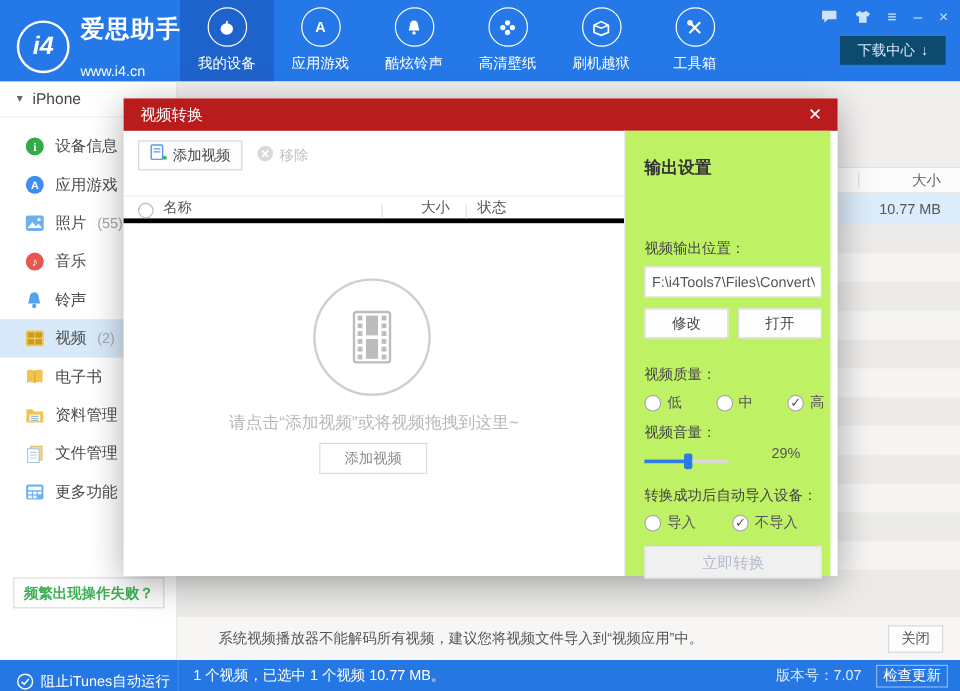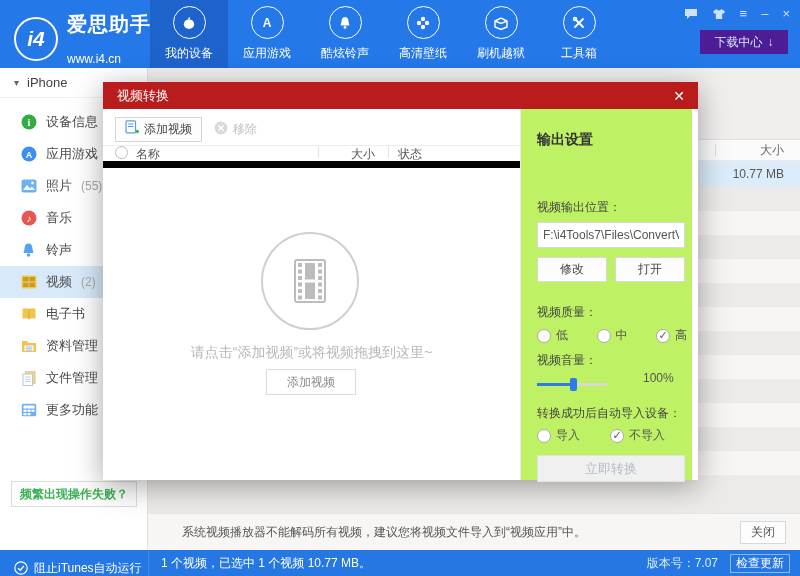--- a/index.html
+++ b/index.html
@@ -15,21 +15,21 @@
   .logo-text { margin-left:9px; color:#fff; }
   .logo-name { font-size:20px; font-weight:bold; letter-spacing:1px; }
   .logo-url { font-size:12px; margin-top:14px; }
   .nav { position:absolute; left:150px; top:0; height:68px; display:flex; }
   .nav-tab { width:78px; height:68px; display:flex; flex-direction:column; align-items:center; justify-content:center; cursor:pointer; }
   .nav-tab.active { background:#1e63cc; }
   .nav-ic { width:33px; height:33px; border:1.5px solid #fff; border-radius:50%; display:flex; align-items:center; justify-content:center; }
   .nav-label { color:#fff; font-size:12px; margin-top:6px; }
   .winctrl { position:absolute; right:10px; top:6px; display:flex; gap:14px; align-items:center; }
   .winctrl .wc { color:#cfe2fb; font-size:13px; line-height:16px; cursor:pointer; display:flex; align-items:center; }
-  .dl-btn { position:absolute; right:12px; top:30px; width:88px; height:24px; background:#4c1d95;
+  .dl-btn { position:absolute; right:12px; top:30px; width:88px; height:24px; background:#0c4a6e;
     color:#d6e7fc; font-size:12px; display:flex; align-items:center; justify-content:center; gap:5px; cursor:pointer; }
 
   
   .sidebar { position:absolute; left:0; top:68px; width:148px; height:482px; background:#fff; border-right:1px solid #e2e1df; }
   .dev-row { height:30px; display:flex; align-items:center; padding-left:14px; color:#444; font-size:13px; gap:8px; border-bottom:1px solid #f0f0f0; }
   .dev-caret { font-size:10px; color:#666; }
   .side-list { margin-top:8px; }
   .side-item { height:32px; display:flex; align-items:center; padding-left:20px; gap:9px; font-size:13px; color:#4a4a4a; cursor:pointer; }
   .side-item.selected { background:#d8eafa; }
   .side-count { color:#a9a9a9; font-size:12px; }
@@ -51,22 +51,22 @@
   
   .modal { position:absolute; left:103px; top:82px; width:595px; height:398px; background:#fff;
     box-shadow:0 6px 28px rgba(0,0,0,.35); }
   .modal-head { height:27px; background:#b91c1c; display:flex; align-items:center; padding:0 9px 0 14px; }
   .modal-title { color:#fff; font-size:13px; flex:1; }
   .modal-x { color:#fff; font-size:14px; cursor:pointer; padding:0 4px; }
   .m-toolbar { position:absolute; left:0; top:27px; width:417px; height:40px; display:flex; align-items:center; padding-left:12px; gap:12px; }
   .btn-add { height:25px; border:1px solid #d6d6d6; background:#fdfdfd; display:flex; align-items:center; gap:5px;
     padding:0 9px; font-size:12px; color:#444; cursor:pointer; }
   .btn-remove { display:flex; align-items:center; gap:5px; font-size:12px; color:#c0c0c0; }
-  .m-thead { position:absolute; left:0; top:63px; width:417px; height:23px; border-top:1px solid #ededed; border-bottom:7px solid #000000;
-    display:flex; align-items:flex-start; font-size:12px; color:#555; }
+  .m-thead { position:absolute; left:0; top:81px; width:417px; height:23px; border-top:1px solid #ededed; border-bottom:4px solid #000000;
+    display:flex; align-items:flex-end; font-size:12px; color:#555; }
   .th-circle { width:13px; height:13px; border:1px solid #bdbdbd; border-radius:50%; margin:0 8px 0 12px; }
   .th-size { position:absolute; right:145px; }
   .th-status { position:absolute; left:295px; }
   .th-sep1 { position:absolute; left:215px; width:1px; height:12px; background:#e2e2e2; }
   .th-sep2 { position:absolute; left:285px; width:1px; height:12px; background:#e2e2e2; }
   .m-body { position:absolute; left:0; top:90px; width:417px; height:308px; }
   .film-circle { position:absolute; left:158px; top:60px; width:98px; height:98px; border:2px solid #cfcfcf; border-radius:50%;
     display:flex; align-items:center; justify-content:center; }
   .empty-hint { position:absolute; left:0; top:172px; width:417px; text-align:center; color:#b8b8b8; font-size:14px; }
   .empty-add { position:absolute; left:163px; top:197px; width:90px; height:26px; border:1px solid #dcdcdc; background:#fff;
@@ -452,21 +452,21 @@
           <span>高</span>
         </span>
       </div>
 
       <div class="lbl" style="top:243px">视频音量：</div>
       <div class="slider">
         <span class="sl-blue"></span>
         <span class="sl-handle"></span>
         <span class="sl-gray"></span>
       </div>
-      <div class="sl-val">100%</div>
+      <div class="sl-val">29%</div>
 
       <div class="lbl" style="top:296px">转换成功后自动导入设备：</div>
       <div class="radio-row" style="top:318px;gap:30px">
         <span class="radio">
           <span class="rdot"></span>
           <span>导入</span>
         </span>
         <span class="radio">
           <span class="rdot checked"></span>
           <span>不导入</span>

